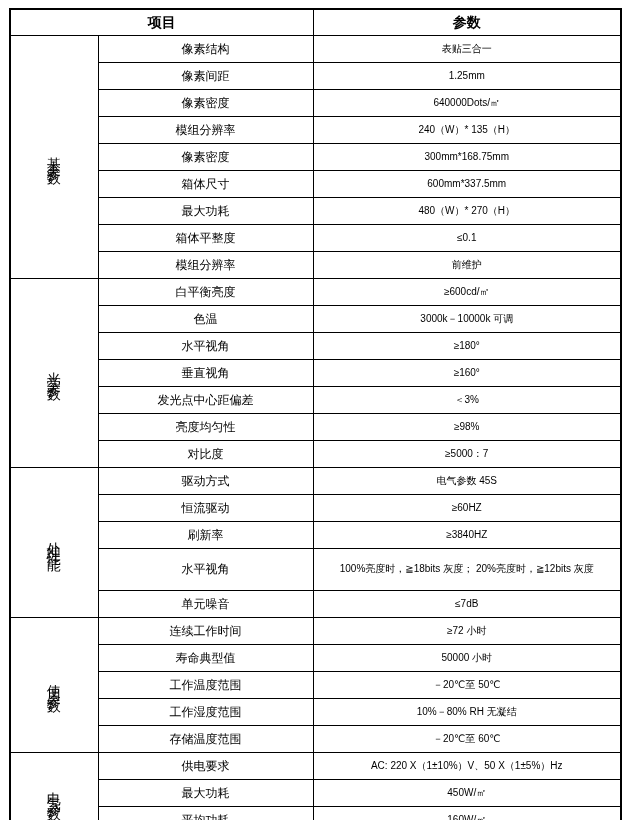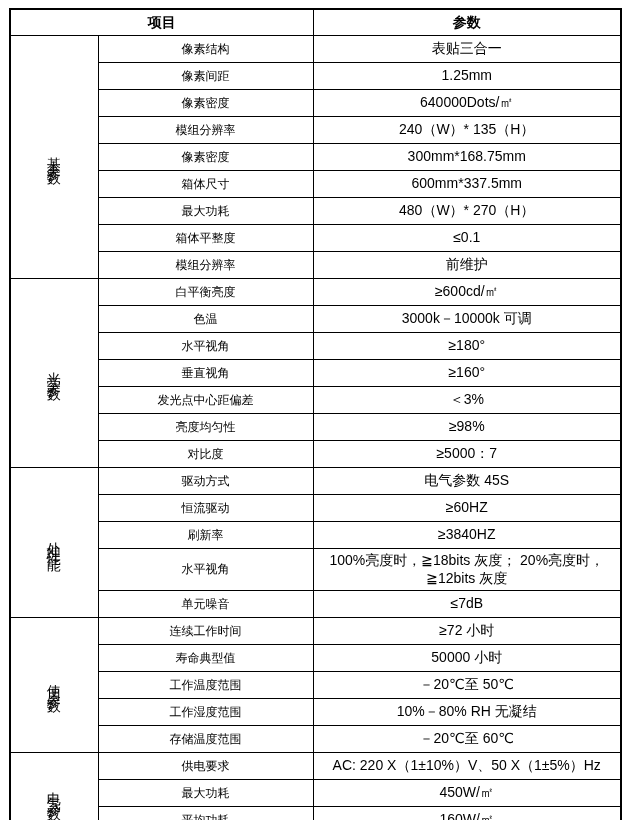--- a/index.html
+++ b/index.html
@@ -29,21 +29,21 @@
     overflow: hidden;
   }
   .spec-table th {
     height: 25px;
     font-size: 14px;
     font-weight: 700;
   }
   .spec-table tr.row td { height: 26px; }
   .spec-table tr.row-tall td { height: 41px; }
   td.name-cell  { font-size: 12px; font-family: Liberation Mono, monospace; }
-  td.value-cell { font-size: 14px; line-height: 1.25; }
+  td.value-cell { font-size: 10px; line-height: 1.25; }
   td.group-cell {
     vertical-align: middle;
     text-align: center;
     border-bottom: 1px solid #000000;
   }
   .vtext {
     display: inline-block;
     writing-mode: vertical-rl;
     text-orientation: upright;
     font-size: 14px;

